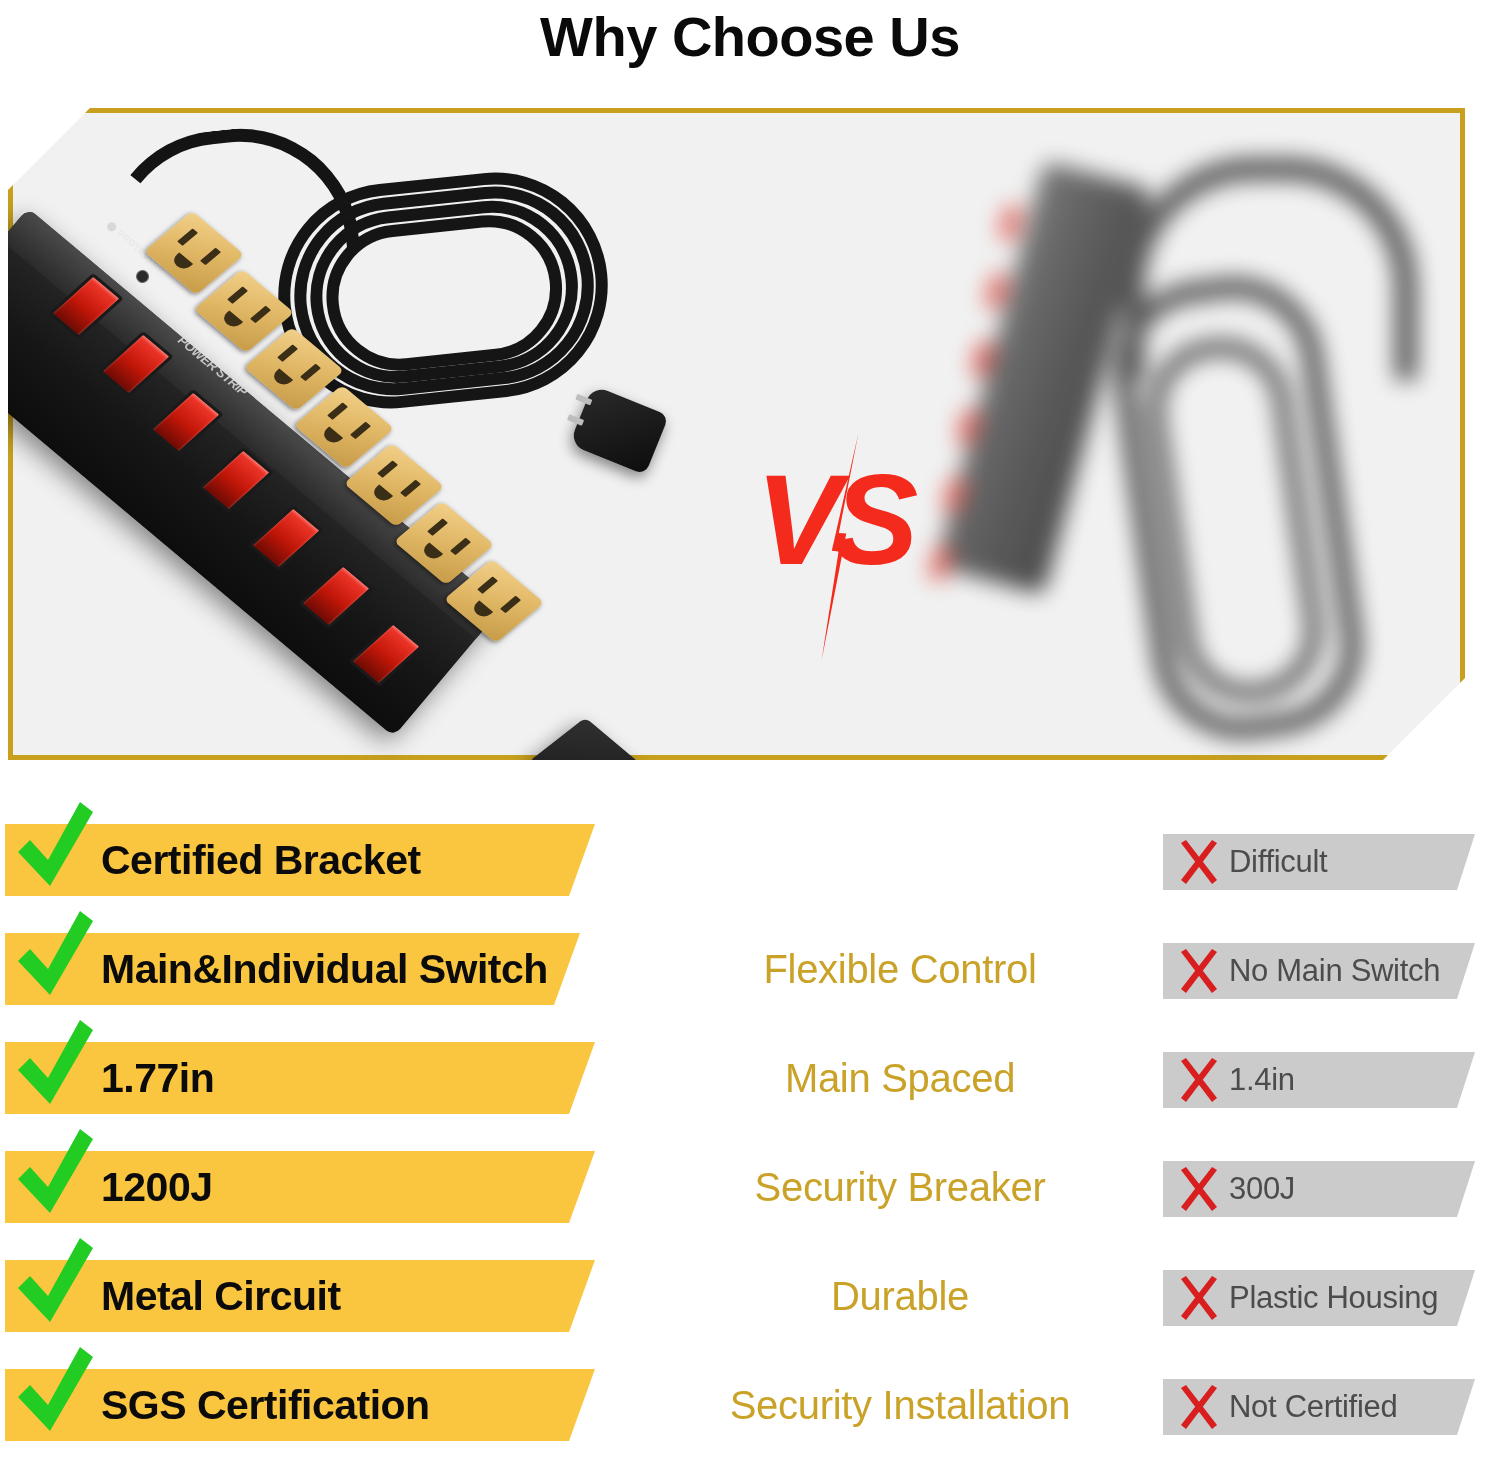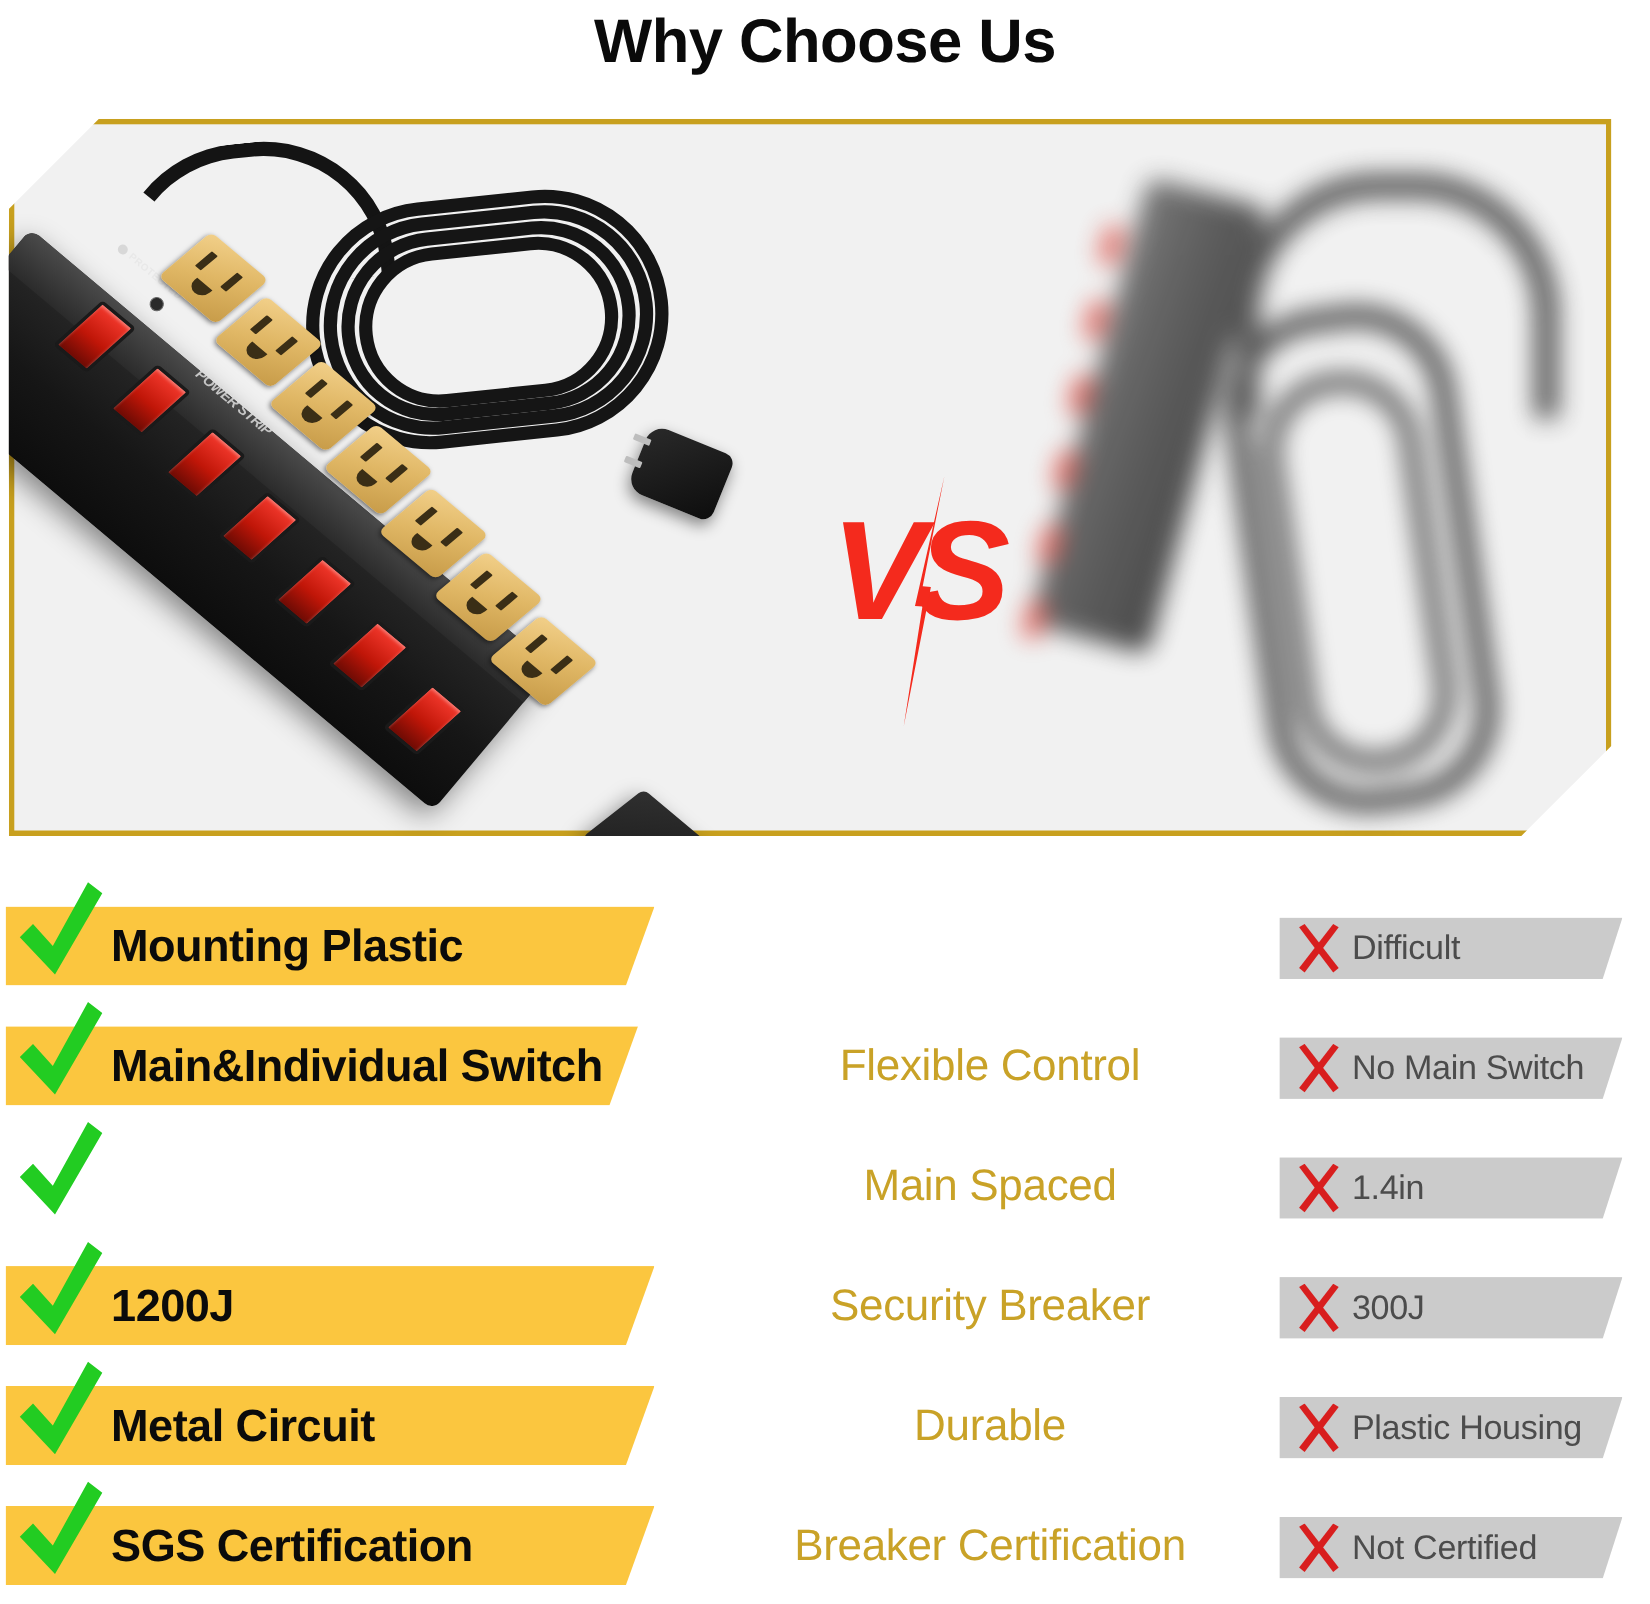--- a/index.html
+++ b/index.html
@@ -348,21 +348,21 @@
     <div class="comp-sw" style="left:32px;top:282px;"></div>
     <div class="comp-sw" style="left:18px;top:350px;"></div>
     <div class="comp-sw" style="left:4px;top:418px;"></div>
   </div>
 
 </div>
 
 <div class="rows" id="rows">
     <div class="row">
       <div class="pro-banner" style="width:590px">
-        <span class="pro-label">Mounting Plastic</span>
+        <span class="pro-label">Certified Bracket</span>
       </div>
       <span class="check-icon"><svg viewBox="0 0 82 92" width="82" height="92">
           <path d="M4 52 L16 40 L34 60 L66 2 L79 12 L36 86 Z" fill="#22cc22"></path>
         </svg></span>
       <div class="con-banner">
         <span class="con-label">Difficult</span>
       </div>
       <span class="x-icon" style="left: 1175px; top: 32px;"><svg viewBox="0 0 48 46" width="48" height="46">
           <path d="M6 3 L11 0 L42 40 L37 44 Z" fill="#d81e1e"></path>
           <path d="M42 3 L37 0 L6 40 L11 44 Z" fill="#d81e1e"></path>
@@ -378,20 +378,23 @@
       <div class="feature">Flexible Control</div>
       <div class="con-banner">
         <span class="con-label">No Main Switch</span>
       </div>
       <span class="x-icon" style="left: 1175px; top: 32px;"><svg viewBox="0 0 48 46" width="48" height="46">
           <path d="M6 3 L11 0 L42 40 L37 44 Z" fill="#d81e1e"></path>
           <path d="M42 3 L37 0 L6 40 L11 44 Z" fill="#d81e1e"></path>
         </svg></span>
     </div>
     <div class="row">
+      <div class="pro-banner" style="width:590px">
+        <span class="pro-label">1.77in</span>
+      </div>
       <span class="check-icon"><svg viewBox="0 0 82 92" width="82" height="92">
           <path d="M4 52 L16 40 L34 60 L66 2 L79 12 L36 86 Z" fill="#22cc22"></path>
         </svg></span>
       <div class="feature">Main Spaced</div>
       <div class="con-banner">
         <span class="con-label">1.4in</span>
       </div>
       <span class="x-icon" style="left: 1175px; top: 32px;"><svg viewBox="0 0 48 46" width="48" height="46">
           <path d="M6 3 L11 0 L42 40 L37 44 Z" fill="#d81e1e"></path>
           <path d="M42 3 L37 0 L6 40 L11 44 Z" fill="#d81e1e"></path>
@@ -429,21 +432,21 @@
           <path d="M42 3 L37 0 L6 40 L11 44 Z" fill="#d81e1e"></path>
         </svg></span>
     </div>
     <div class="row">
       <div class="pro-banner" style="width:590px">
         <span class="pro-label">SGS Certification</span>
       </div>
       <span class="check-icon"><svg viewBox="0 0 82 92" width="82" height="92">
           <path d="M4 52 L16 40 L34 60 L66 2 L79 12 L36 86 Z" fill="#22cc22"></path>
         </svg></span>
-      <div class="feature">Breaker Certification</div>
+      <div class="feature">Security Installation</div>
       <div class="con-banner">
         <span class="con-label">Not Certified</span>
       </div>
       <span class="x-icon" style="left: 1175px; top: 32px;"><svg viewBox="0 0 48 46" width="48" height="46">
           <path d="M6 3 L11 0 L42 40 L37 44 Z" fill="#d81e1e"></path>
           <path d="M42 3 L37 0 L6 40 L11 44 Z" fill="#d81e1e"></path>
         </svg></span>
     </div>
   </div>
 

